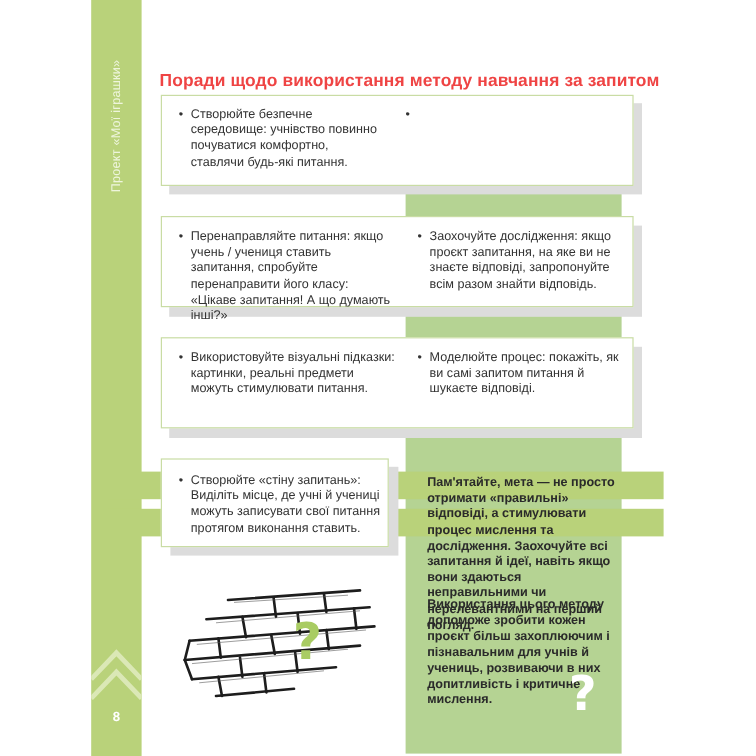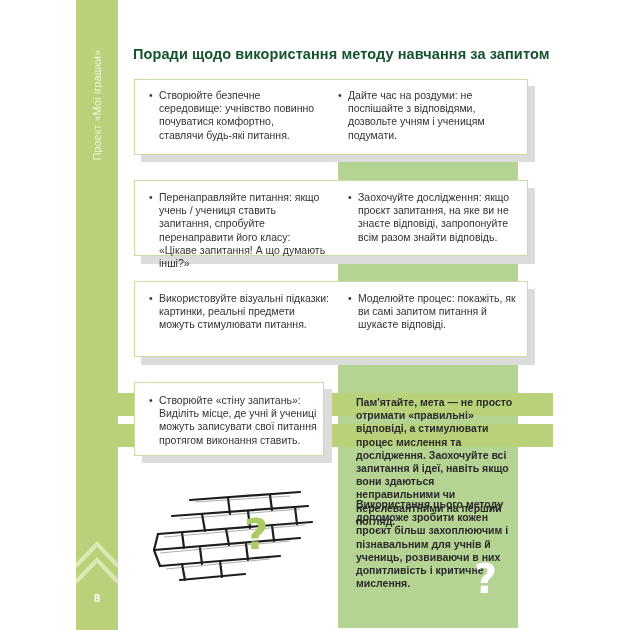--- a/index.html
+++ b/index.html
@@ -5,21 +5,21 @@
   html, body { margin: 0; padding: 0; }
   body { width: 630px; height: 630px; background: #ffffff; position: relative; overflow: hidden;
          font-family: "Liberation Sans", "DejaVu Sans", sans-serif; color: #2b2b2b; }
   .sidebar { position: absolute; left: 76px; top: 0; width: 42px; height: 630px; background: #b9d27a; }
   .sidebar-text { position: absolute; left: 76px; top: 0; width: 42px; height: 210px; }
   .sidebar-text span { position: absolute; left: 50%; top: 105px; transform: translate(-50%,-50%) rotate(-90deg);
         white-space: nowrap; color: #eef5dc; font-size: 10.5px; letter-spacing: 0.2px; }
   .chevron { position: absolute; left: 76px; top: 530px; width: 42px; height: 60px; }
   .page-num { position: absolute; left: 76px; top: 592px; width: 42px; text-align: center; color: #ffffff;
         font-size: 11px; font-weight: bold; }
-  .title { position: absolute; left: 133px; top: 46px; font-size: 14.5px; font-weight: bold; color: #14532d; letter-spacing: 0.1px; }
+  .title { position: absolute; left: 133px; top: 60px; font-size: 14.5px; font-weight: bold; color: #ef4444; letter-spacing: 0.1px; }
 
   .col-green { position: absolute; left: 338px; top: 155px; width: 180px; height: 473px; background: #b5d393; }
   .band { position: absolute; left: 90px; width: 463px; height: 23px; background: #b9d27a; }
   .band1 { top: 393px; }
   .band2 { top: 424px; }
 
   .card-shadow { position: absolute; background: #dcdcdc; }
   .card { position: absolute; background: #ffffff; border: 1.5px solid #c9dca4; box-sizing: border-box; }
   .col { position: absolute; font-size: 10.5px; line-height: 13.2px; color: #333; }
   .col .bullet { position: absolute; left: -10px; top: 0; }
@@ -47,21 +47,20 @@
 <div class="band band2"></div>
 
 <div class="card-shadow" style="left:141px;top:86px;width:394px;height:76px;"></div>
 <div class="card" style="left:134px;top:79px;width:394px;height:76px;">
   <div class="col" style="left:24px;top:9px;width:160px;">
     <span class="bullet">•</span>
     <span>Створюйте безпечне середовище: учнівство повинно почуватися комфортно, ставлячи будь-які питання.</span>
   </div>
   <div class="col" style="left:213px;top:9px;width:172px;">
     <span class="bullet">•</span>
-    <span>Дайте час на роздуми: не поспішайте з відповідями, дозвольте учням і ученицям подумати.</span>
   </div>
 </div>
 
 <div class="card-shadow" style="left:141px;top:188px;width:394px;height:76px;"></div>
 <div class="card" style="left:134px;top:180px;width:394px;height:76px;">
   <div class="col" style="left:24px;top:10px;width:170px;">
     <span class="bullet">•</span>
     <span>Перенаправляйте питання: якщо учень / учениця ставить запитання, спробуйте перенаправити його класу: «Цікаве запитання! А що думають інші?»</span>
   </div>
   <div class="col" style="left:223px;top:10px;width:162px;">

